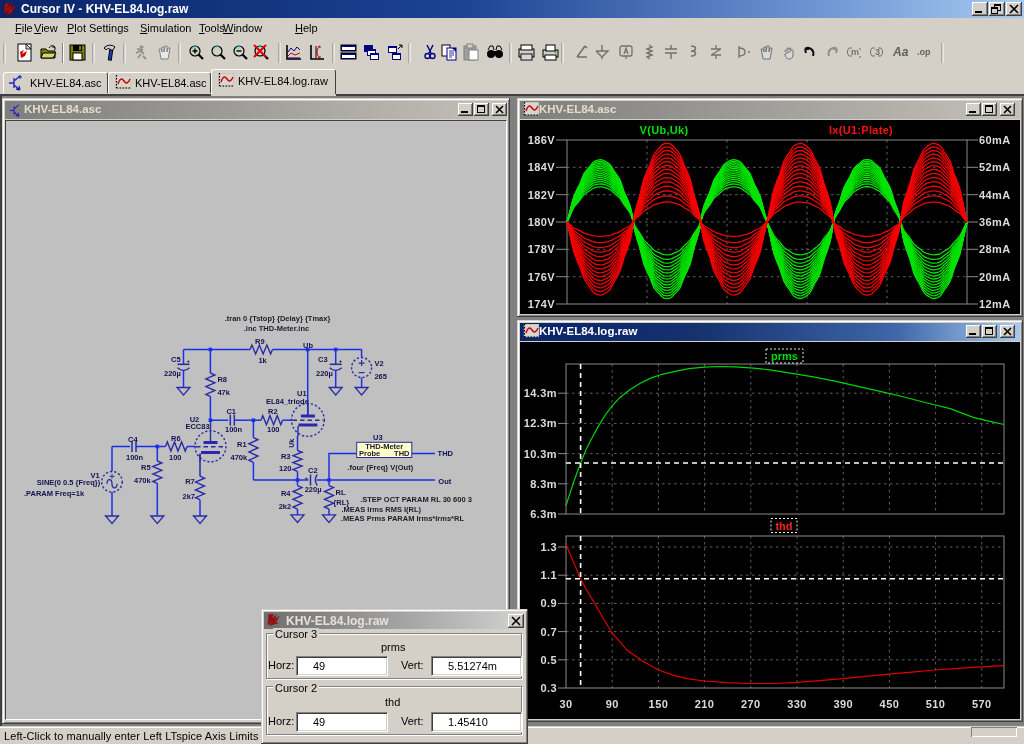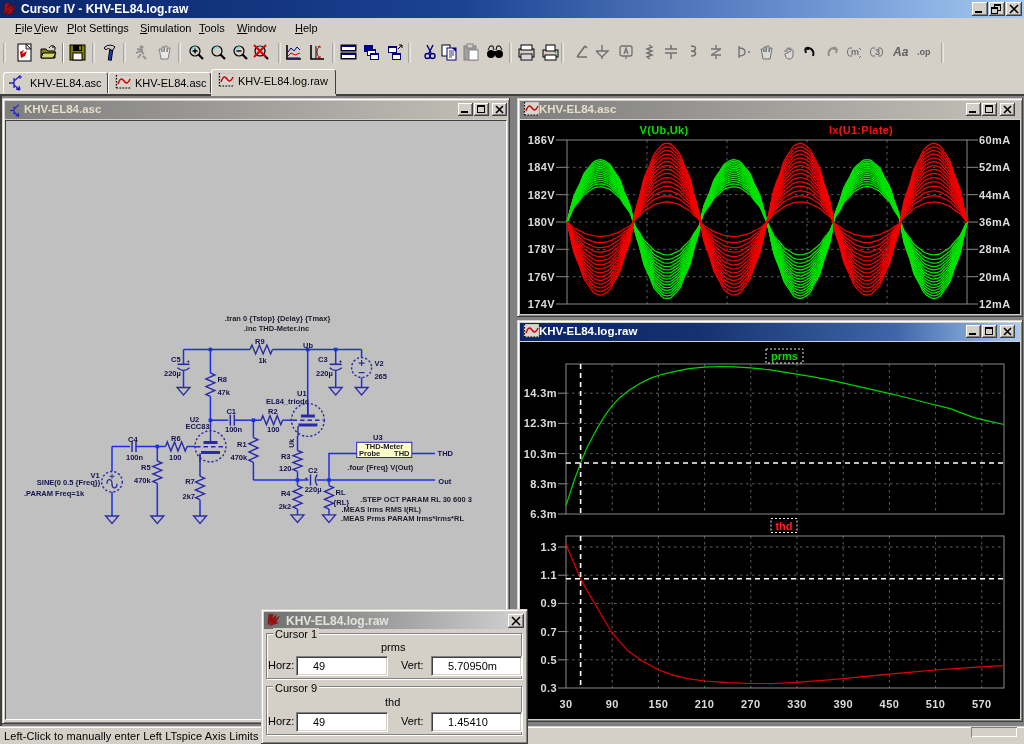--- a/index.html
+++ b/index.html
@@ -53,21 +53,21 @@
     <svg class="abs" style="left:0;top:0" width="16" height="14" viewBox="0 0 16 14">
       <path d="M4 3 L12 11 M12 3 L4 11" stroke="#000" stroke-width="1.6"></path>
     </svg>
   </div>
 <div class="abs menubar"></div>
 <div class="menuitem" style="left:15px"><u>F</u>ile</div>
 <div class="menuitem" style="left:34px"><u>V</u>iew</div>
 <div class="menuitem" style="left:67px"><u>P</u>lot Settings</div>
 <div class="menuitem" style="left:140px"><u>S</u>imulation</div>
 <div class="menuitem" style="left:199px"><u>T</u>ools</div>
-<div class="menuitem" style="left:237px"><u>W</u>indow</div>
+<div class="menuitem" style="left:223px"><u>W</u>indow</div>
 <div class="menuitem" style="left:295px"><u>H</u>elp</div>
 <div class="abs statusbar" style="box-shadow:inset 0 1px 0 #fff"></div>
 <div class="abs statustxt">Left-Click to manually enter Left LTspice Axis Limits</div>
 <div class="abs sunken" style="left:971px;top:727px;width:46px;height:10px"></div>
 <svg class="abs" style="left:0;top:40px" width="1024" height="26" viewBox="0 0 1024 26">
     <path d="M4 3 V23" stroke="#808080" stroke-width="1"></path>
     <path d="M5 3 V23" stroke="#fff" stroke-width="1"></path>
     <path d="M62.5 3 V23" stroke="#808080" stroke-width="1"></path>
     <path d="M63.5 3 V23" stroke="#fff" stroke-width="1"></path>
     <path d="M93 3 V23" stroke="#808080" stroke-width="1"></path>
@@ -639,32 +639,32 @@
         <path d="M2 1 L7 1 L4 6 L10 2 L8 7 L13 3 L9 10 L12 10 L3 13 L6 8 L1 12 Z" fill="#a01010" stroke="#700" stroke-width="0.5"></path>
       </svg>
       <div class="abs" style="left:22px;top:2px;font-size:12px;font-weight:bold;color:#e4e2dc;white-space:nowrap">KHV-EL84.log.raw</div>
       <div class="btn" style="left:244px;top:1.5px;width:16px;height:14px">
         <svg class="abs" style="left:0;top:0" width="16" height="14" viewBox="0 0 16 14">
           <path d="M4 3 L12 11 M12 3 L4 11" stroke="#000" stroke-width="1.6"></path>
         </svg>
       </div>
     </div>
     <div class="gb" style="left:5px;top:24px;width:256px;height:46px"></div>
-    <div class="dlabel" style="left:12px;top:19px;background:#d4d0c8;padding:0 2px">Cursor 1</div>
+    <div class="dlabel" style="left:12px;top:19px;background:#d4d0c8;padding:0 2px">Cursor 3</div>
     <div class="dlabel" style="left:120px;top:32px">prms</div>
     <div class="dlabel" style="left:7px;top:50px">Horz:</div>
     <div class="edit" style="left:35px;top:47px;width:92px;height:20px">
       <span>49</span>
     </div>
     <div class="dlabel" style="left:140px;top:50px">Vert:</div>
     <div class="edit" style="left:170px;top:47px;width:91px;height:20px">
-      <span>5.70950m</span>
+      <span>5.51274m</span>
     </div>
     <div class="gb" style="left:5px;top:77px;width:256px;height:49px"></div>
-    <div class="dlabel" style="left:12px;top:73px;background:#d4d0c8;padding:0 2px">Cursor 9</div>
+    <div class="dlabel" style="left:12px;top:73px;background:#d4d0c8;padding:0 2px">Cursor 2</div>
     <div class="dlabel" style="left:124px;top:87px">thd</div>
     <div class="dlabel" style="left:7px;top:106px">Horz:</div>
     <div class="edit" style="left:35px;top:103px;width:92px;height:20px">
       <span>49</span>
     </div>
     <div class="dlabel" style="left:140px;top:106px">Vert:</div>
     <div class="edit" style="left:170px;top:103px;width:91px;height:20px">
       <span>1.45410</span>
     </div>
   </div>

